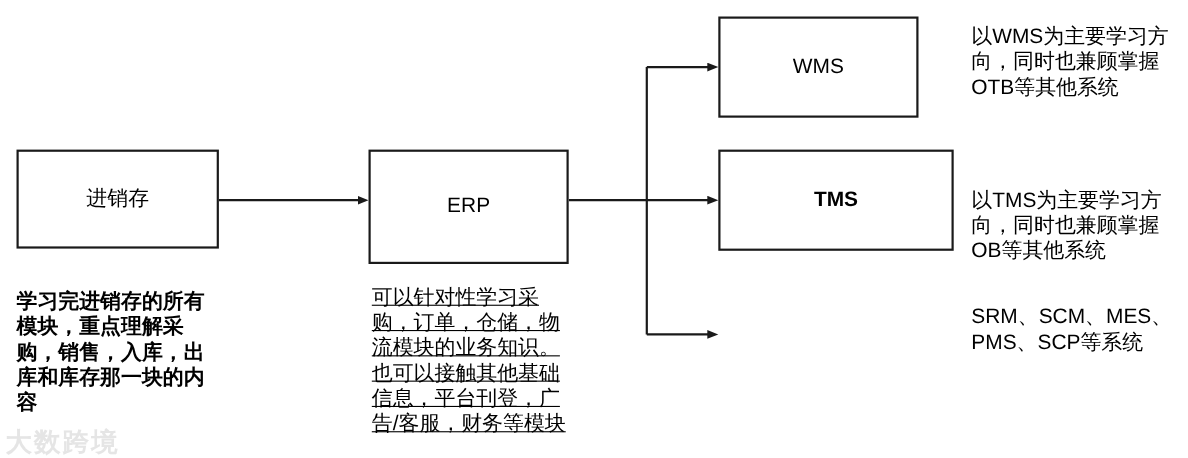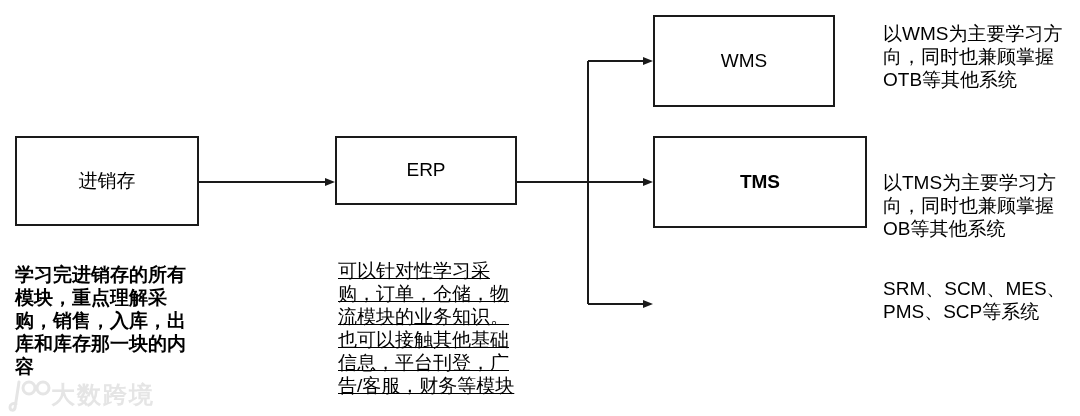--- a/index.html
+++ b/index.html
@@ -16,37 +16,37 @@
   .connectors{position:absolute; left:0; top:0; width:1080px; height:416px;}
   .connectors line{stroke:var(--line); stroke-width:2;}
   .connectors .arrowhead{fill:var(--line);}
   .node{
     position:absolute; box-sizing:border-box;
     border:2px solid var(--border); background:var(--background);
     display:flex; align-items:center; justify-content:center;
     font-size:19px; line-height:1.2; text-align:center;
   }
   #node-jxc  {left:15px;  top:136px; width:184px; height:90px;}
-  #node-erp  {left:335px; top:136px; width:182px; height:69px;}
+  #node-erp  {left:335px; top:136px; width:182px; height:104px;}
   #node-wms  {left:653px; top:15px;  width:182px; height:92px;}
   #node-tms  {left:653px; top:136px; width:214px; height:92px;font-weight:bold;}
   #node-other{left:653px; top:259px; width:183px; height:91px;}
   .ann{
     position:absolute; font-size:19px; line-height:23px;
     white-space:pre; color:var(--text); text-align:left;
   }
   #ann-jxc  {left:15px;  top:263px;font-weight:bold;}
   #ann-erp  {left:338px; top:259px;text-decoration:underline;}
   #ann-wms  {left:883px; top:22px;}
   #ann-tms  {left:883px; top:143px;margin-top:28px;}
   #ann-other{left:883px; top:277px;}
   .watermark{
     position:absolute; left:5px; top:376px; height:38px;
-    display:flex; align-items:center; gap:0;
-    color:var(--watermark); user-select:none;
+    display:flex; align-items:center; gap:10px;
+    color:var(--watermark); user-select:none;flex-direction:column;
   }
   .watermark .brand{
     font-size:24px; font-weight:bold; letter-spacing:2px;
   }
   .logo-icon{display:block;}
   .logo-icon .stroke{stroke:var(--watermark); fill:none; stroke-width:3; stroke-linecap:round;}
 </style>
 </head>
 <body>
 

